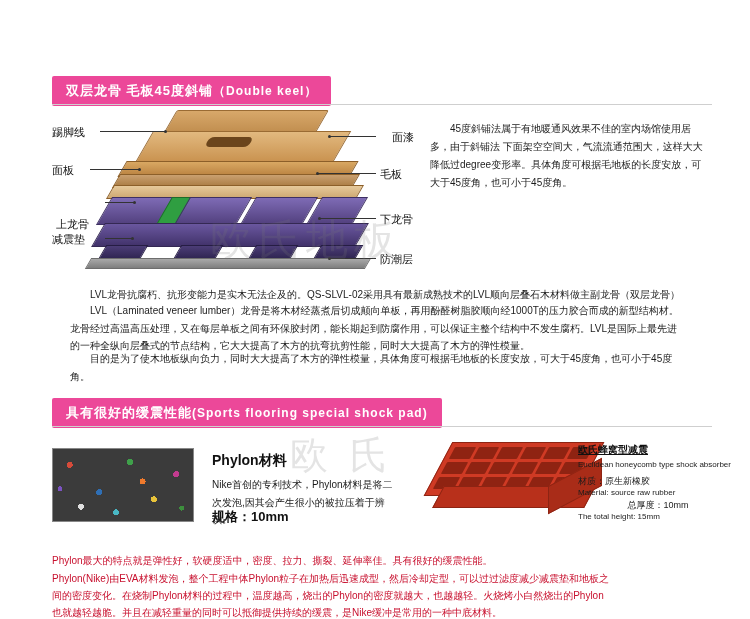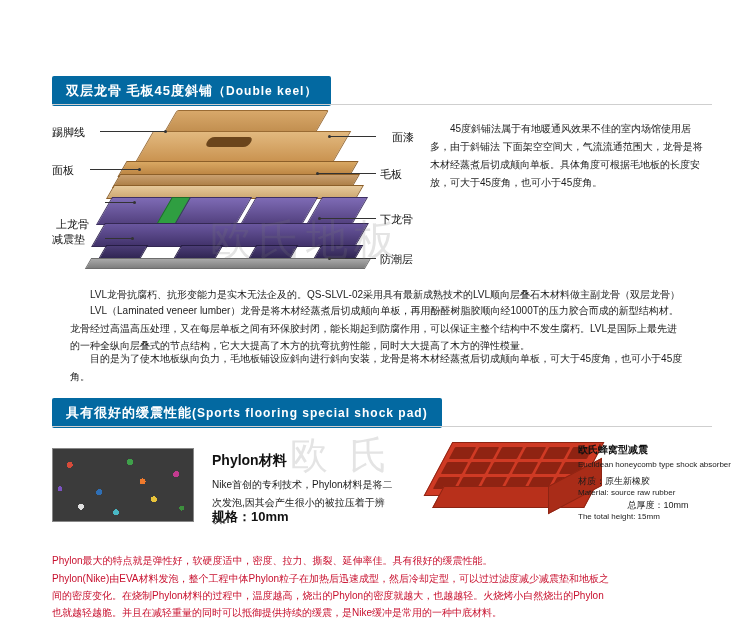--- a/index.html
+++ b/index.html
@@ -25,21 +25,21 @@
   .header-rule{
     position:absolute;right:12px;top:44px;width:726px;height:2px;background:#c8102e;
   }
   .header-rule-thin{
     position:absolute;right:12px;top:47px;width:726px;height:1px;background:#dcdcdc;
   }
 
   
   .sec-title{
     position:absolute;
-    background:#0369a1;
+    background:#ec4899;
     color:#fff;
     font-size:13px;
     font-weight:bold;
     letter-spacing:1px;
     padding:6px 14px;
     border-radius:2px;
     white-space:nowrap;
   }
   .sec-title .en{font-size:12px;}
 
@@ -249,25 +249,25 @@
   <div class="dot" style="left:316px;top:172px;"></div>
 
   <div class="lbl" style="left:380px;top:212px;">下龙骨</div>
   <div class="lead" style="left:320px;top:218px;width:56px;"></div>
   <div class="dot" style="left:318px;top:217px;"></div>
 
   <div class="lbl" style="left:380px;top:252px;">防潮层</div>
   <div class="lead" style="left:330px;top:258px;width:46px;"></div>
   <div class="dot" style="left:328px;top:257px;"></div>
 
-  <div class="note-box">45度斜铺法属于有地暖通风效果不佳的室内场馆使用居多，由于斜铺法 下面架空空间大，气流流通范围大，龙骨是将木材经蒸煮后切成颠向单板。具体角度可根据毛地板的长度安放，可大于45度角，也可小于45度角。</div>
+  <div class="note-box">45度斜铺法属于有地暖通风效果不佳的室内场馆使用居多，由于斜铺法 下面架空空间大，气流流通范围大，这样大大降低过degree变形率。具体角度可根据毛地板的长度安放，可大于45度角，也可小于45度角。</div>
 
   <div class="para indent" style="left:70px;top:286px;width:615px;">LVL龙骨抗腐朽、抗形变能力是实木无法企及的。QS-SLVL-02采用具有最新成熟技术的LVL顺向层叠石木材料做主副龙骨（双层龙骨）</div>
   <div class="para indent" style="left:70px;top:302px;width:615px;">LVL（Laminated veneer lumber）龙骨是将木材经蒸煮后切成颠向单板，再用酚醛树脂胶顺向经1000T的压力胶合而成的新型结构材。龙骨经过高温高压处理，又在每层单板之间有环保胶封闭，能长期起到防腐作用，可以保证主整个结构中不发生腐朽。LVL是国际上最先进的一种全纵向层叠式的节点结构，它大大提高了木方的抗弯抗剪性能，同时大大提高了木方的弹性模量。</div>
-  <div class="para indent" style="left:70px;top:350px;width:615px;">目的是为了使木地板纵向负力，毛地板铺设应斜向进行斜向安装，龙骨是将木材经蒸煮后切成颠向单板，可大于45度角，也可小于45度角。</div>
+  <div class="para indent" style="left:70px;top:350px;width:615px;">目的是为了使木地板纵向负力，同时大大提高了木方的弹性模量，具体角度可根据毛地板的长度安放，可大于45度角，也可小于45度角。</div>
 
   <div class="sec-title" style="left:52px;top:398px;">
     <span>具有很好的缓震性能</span><span class="en">(Sports flooring special shock pad)</span>
   </div>
   <div class="sec-rule" style="left:52px;top:426px;width:660px;"></div>
 
   <div class="phylon-img"></div>
   <div class="lbl" style="left:212px;top:452px;font-size:14px;font-weight:bold;">Phylon材料</div>
   <div class="para" style="left:212px;top:476px;width:190px;">Nike首创的专利技术，Phylon材料是将二次发泡,因其会产生很小的被拉压着于辨认。</div>
   <div class="lbl" style="left:212px;top:508px;font-size:13px;font-weight:bold;">规格：10mm</div>
@@ -291,21 +291,21 @@
         <div></div>
         <div></div>
         <div></div>
         <div></div>
         <div></div>
     </div>
     <div class="front"></div>
     <div class="side"></div>
   </div>
 
-  <div class="lbl" style="left:578px;top:443px;font-size:10px;font-weight:bold;">欧氏蜂窝型减震</div>
+  <div class="lbl" style="left:578px;top:443px;font-size:10px;font-weight:bold;text-decoration:underline;">欧氏蜂窝型减震</div>
   <div class="para" style="left:578px;top:474px;width:160px;font-size:9px;">材质：原生新橡胶</div>
   <div class="para" style="left:578px;top:458px;width:160px;font-size:8px;">Euclidean honeycomb type shock absorber</div>
   <div class="para" style="left:578px;top:486px;width:160px;font-size:8px;">Material: source raw rubber</div>
   <div class="para" style="left:578px;top:498px;width:160px;font-size:9px;text-align:center;">总厚度：10mm</div>
   <div class="para" style="left:578px;top:510px;width:160px;font-size:8px;">The total height: 15mm</div>
 
   <div class="red-para" style="left:52px;top:552px;width:660px;">Phylon最大的特点就是弹性好，软硬度适中，密度、拉力、撕裂、延伸率佳。具有很好的缓震性能。</div>
   <div class="red-para" style="left:52px;top:570px;width:560px;line-height:1.7;">Phylon(Nike)由EVA材料发泡，整个工程中体Phylon粒子在加热后迅速成型，然后冷却定型，可以过过滤度减少减震垫和地板之间的密度变化。在烧制Phylon材料的过程中，温度越高，烧出的Phylon的密度就越大，也越越轻。火烧烤小白然烧出的Phylon也就越轻越脆。并且在减轻重量的同时可以抵御提供持续的缓震，是Nike缓冲是常用的一种中底材料。</div>
 
   <div class="wm wm1">欧氏地板</div>

